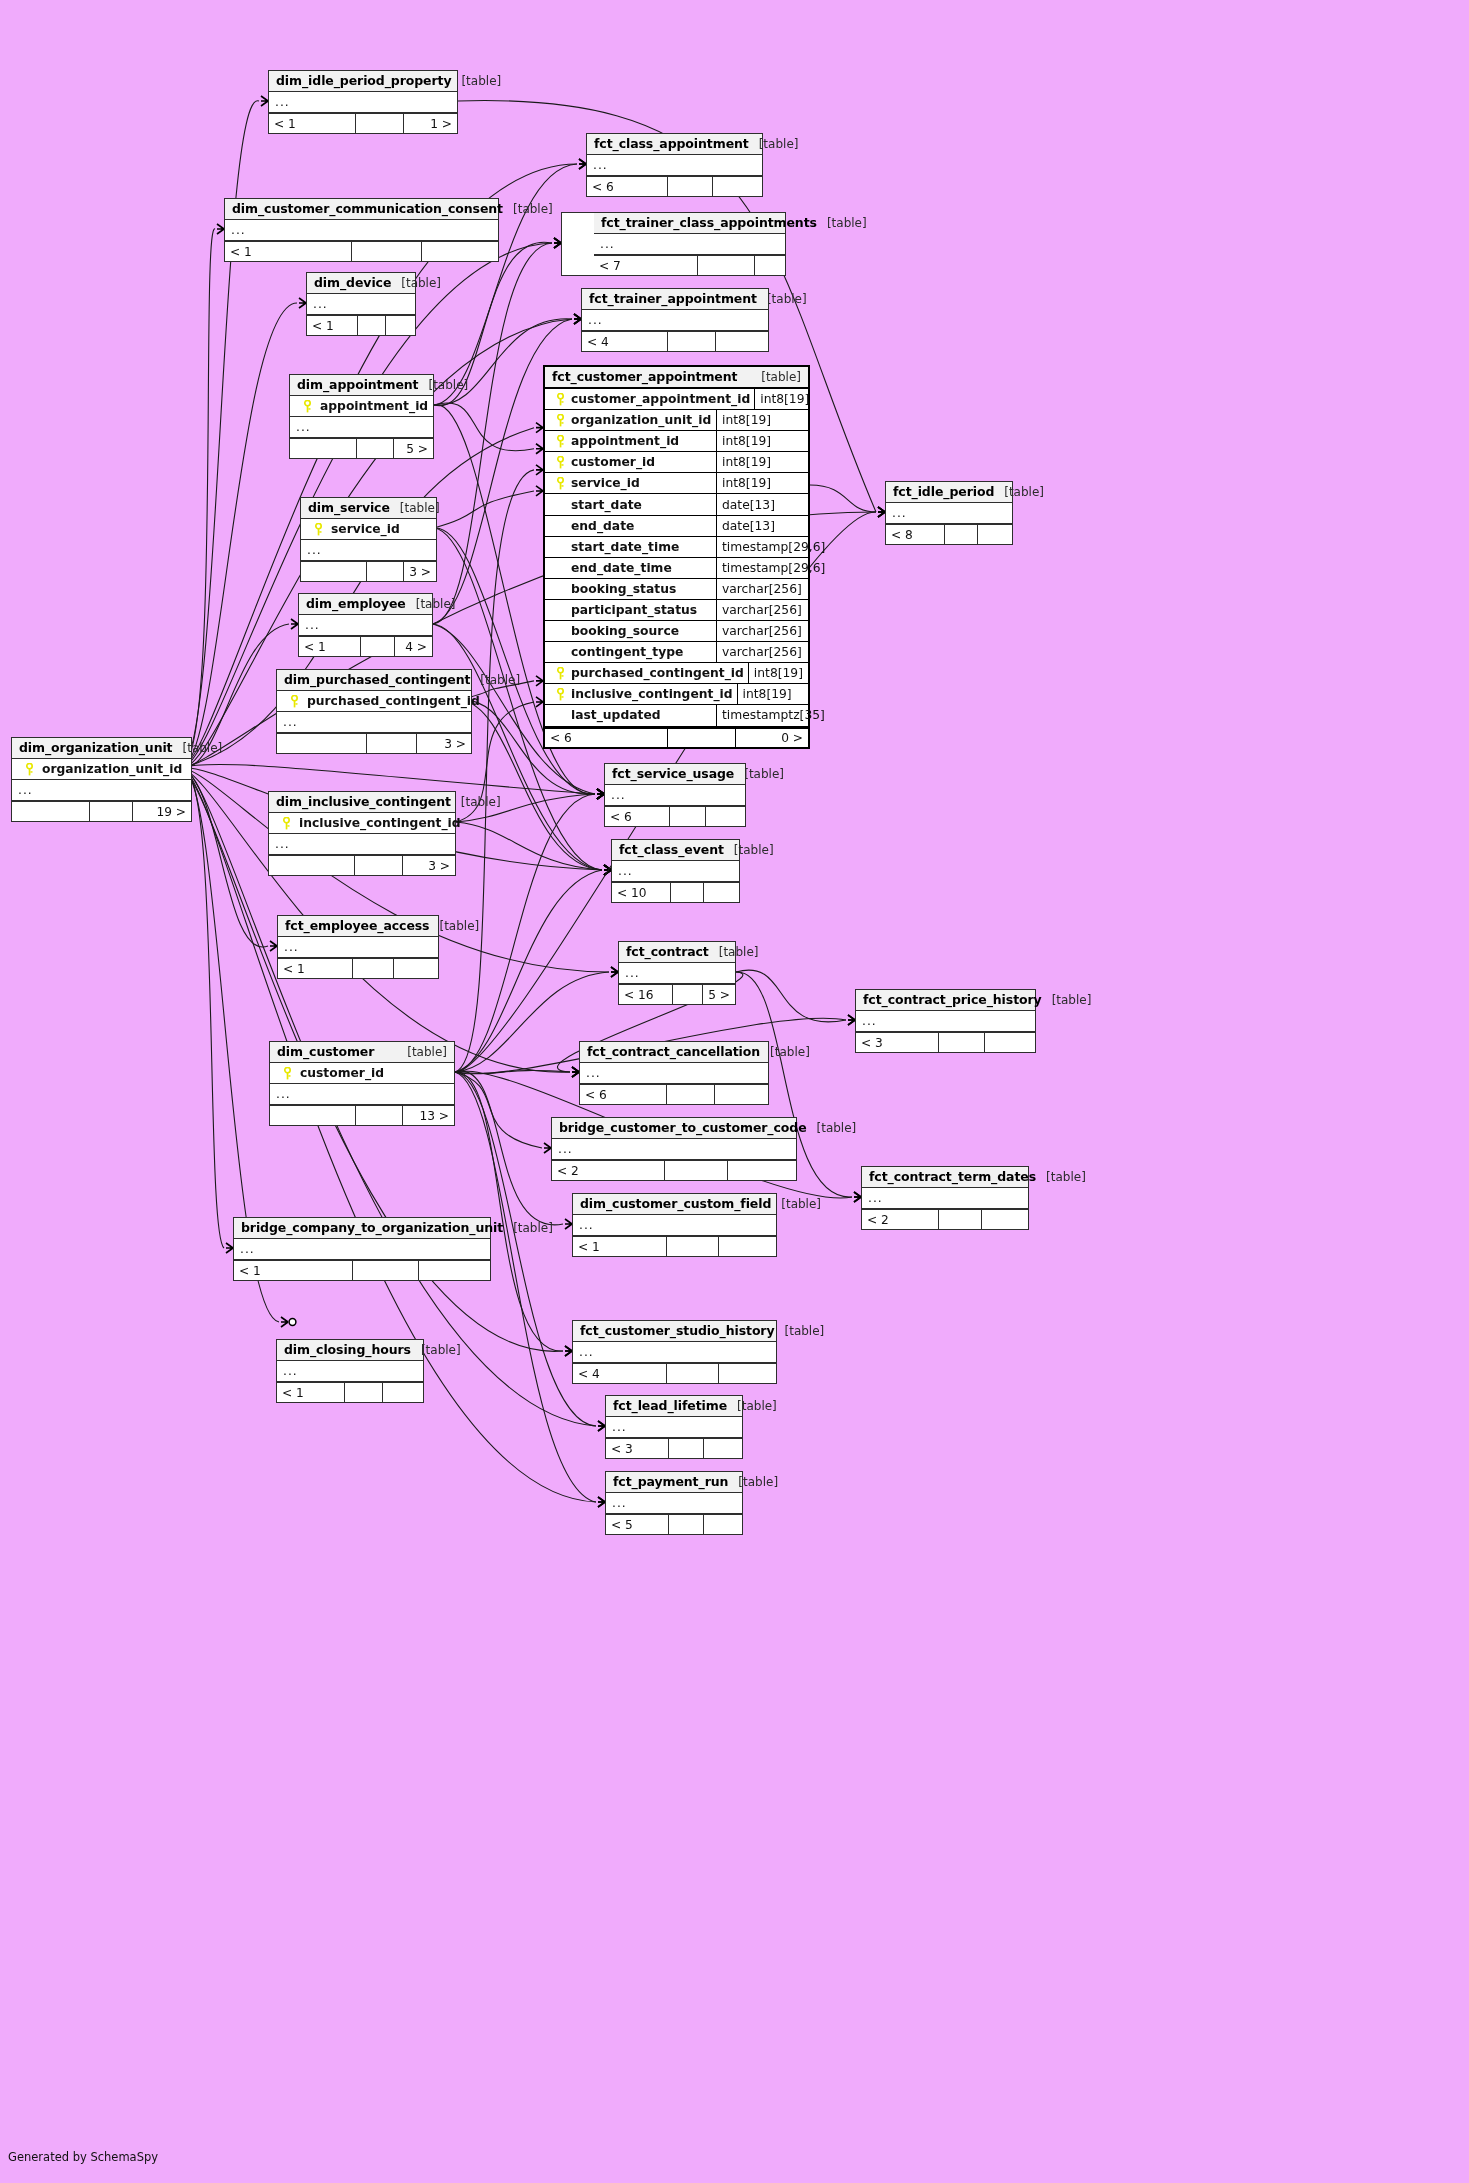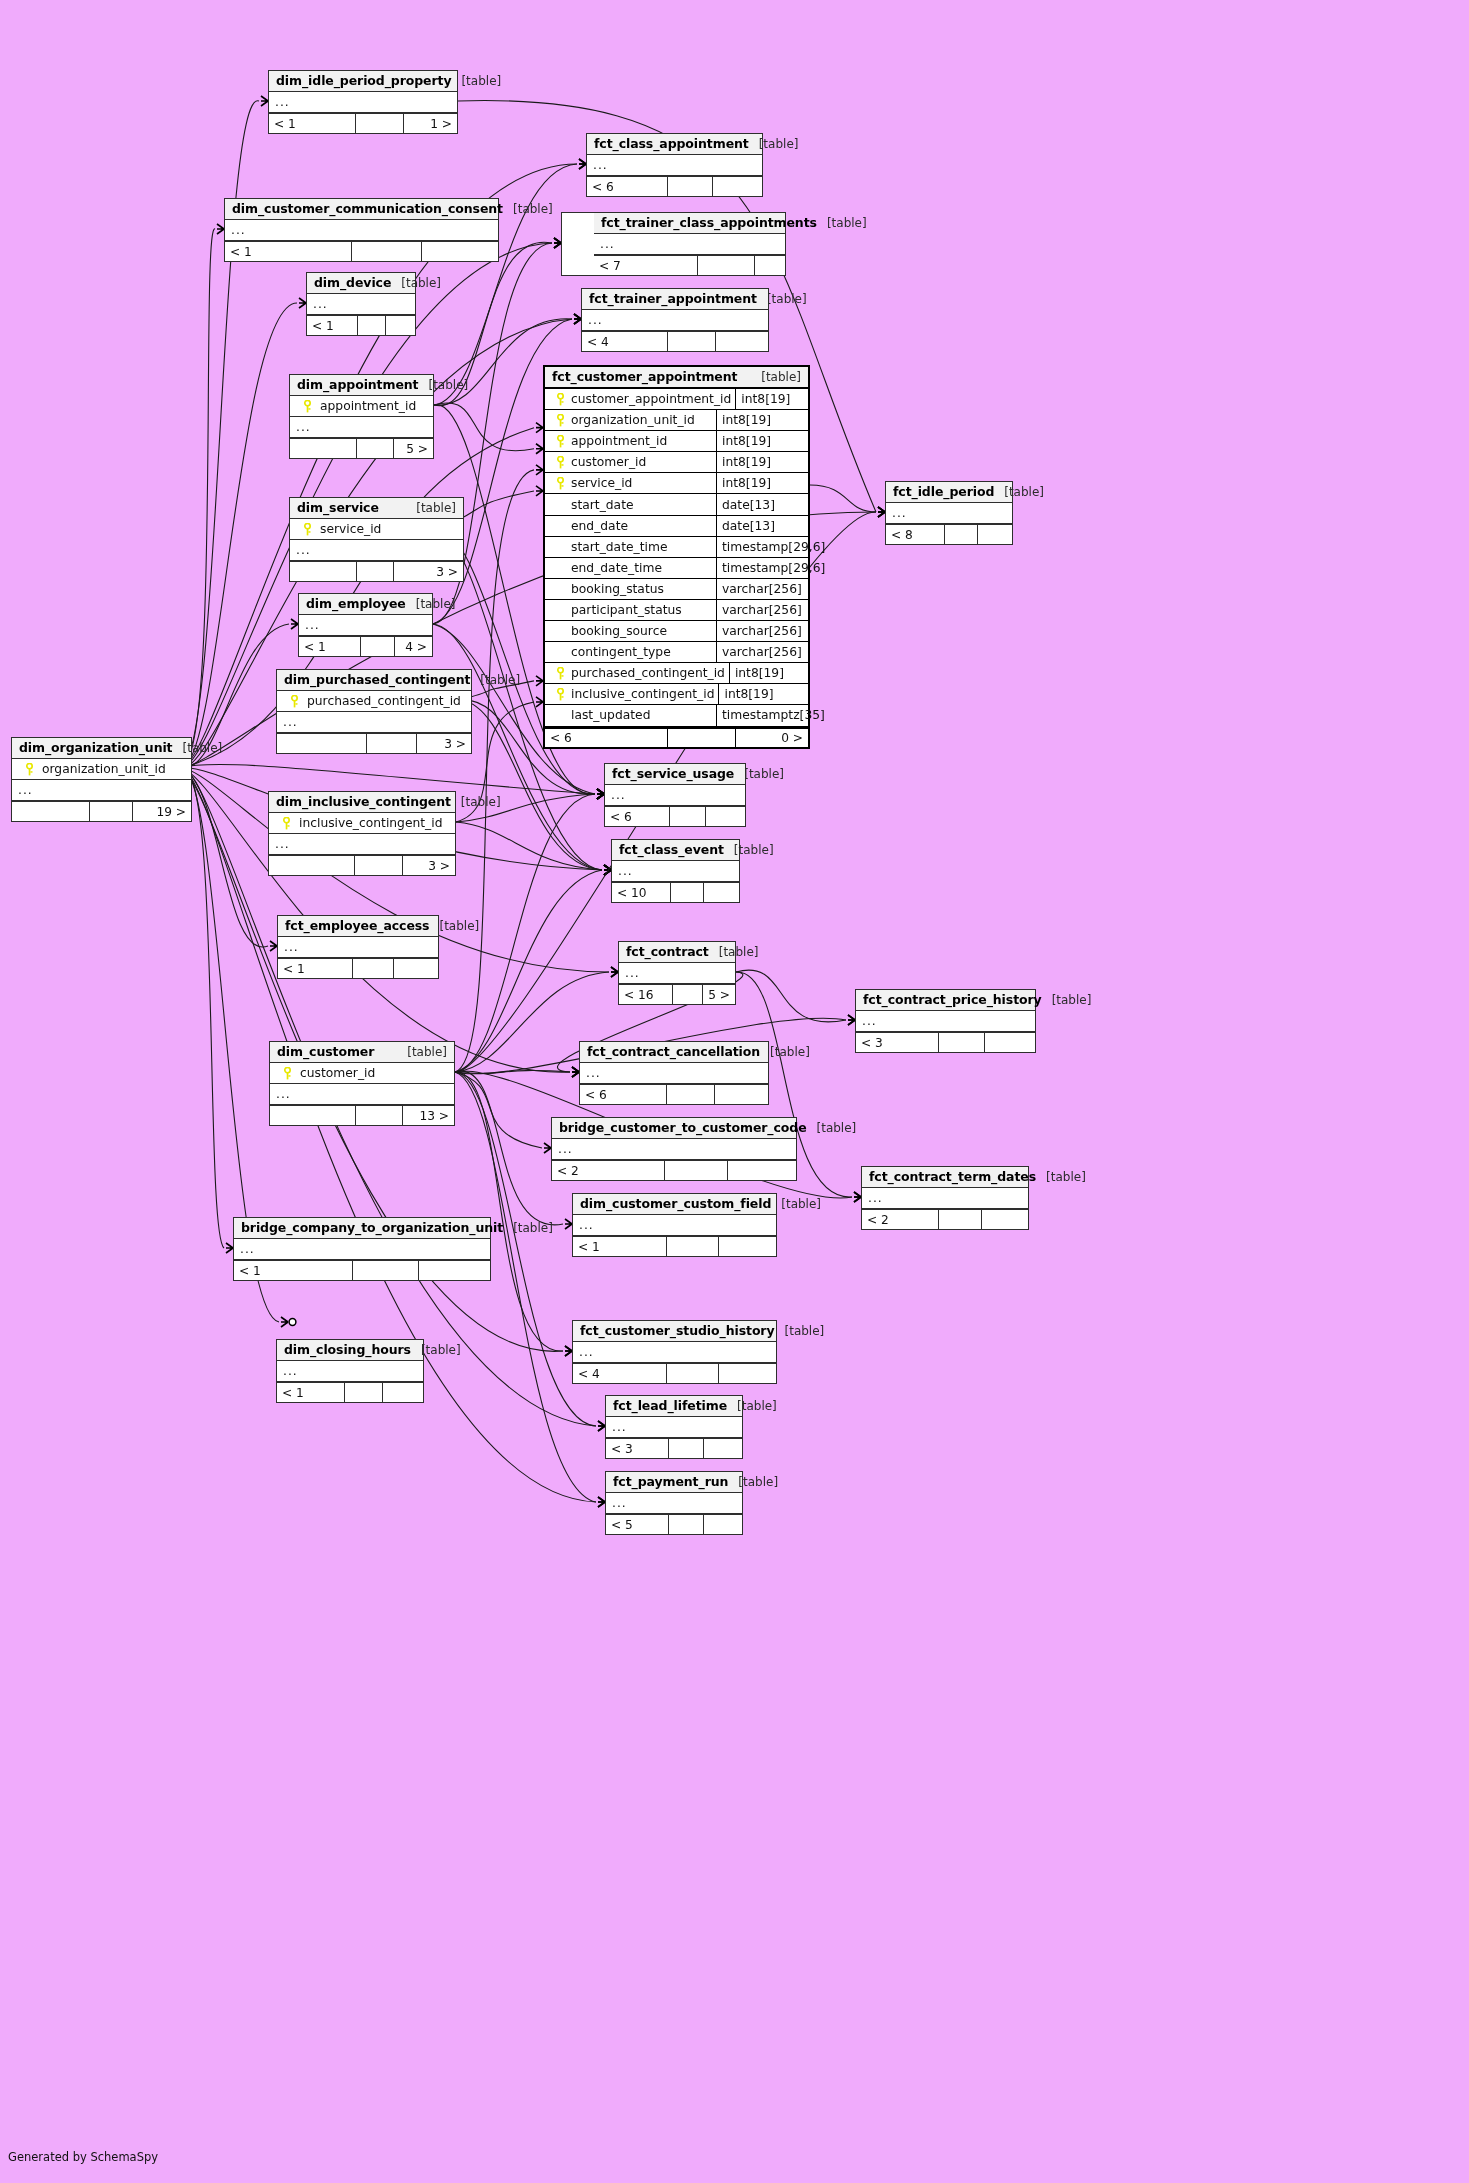--- a/index.html
+++ b/index.html
@@ -12,21 +12,21 @@
   .thead{display:flex;align-items:center;justify-content:space-between;
          background:#f2f2f2;border-bottom:1px solid #2e2e2e;
          padding:2px 7px 3px 7px;box-sizing:border-box;white-space:nowrap;}
   .thick > .thead{border-bottom:2px solid #000;}
   .tname{font-weight:bold;font-size:12.5px;color:#000;letter-spacing:-.1px;}
   .ttag{font-size:12px;color:#2b2b2b;padding-left:10px;}
 
   .row{display:flex;align-items:center;box-sizing:border-box;
        border-bottom:1px solid #2e2e2e;height:21px;padding:0 6px;white-space:nowrap;}
   .row:last-child{border-bottom:none;}
-  .colname{font-size:12.3px;color:#111;}
+  .colname{font-size:12.3px;color:#111;font-weight:bold;}
   .keycell{width:22px;flex:0 0 22px;display:flex;align-items:center;justify-content:center;}
   .ktxt{padding-left:2px;}
   .dots{font-size:12.3px;color:#111;letter-spacing:1px;line-height:10px;}
 
   
   .drow{display:flex;box-sizing:border-box;border-bottom:1px solid #000;height:21.1px;}
   .drow:last-child{border-bottom:none;}
   .dleft{flex:0 0 172px;display:flex;align-items:center;padding:0 4px;box-sizing:border-box;
          border-right:1px solid #000;white-space:nowrap;}
   .dright{flex:1;display:flex;align-items:center;padding:0 5px;box-sizing:border-box;
@@ -425,21 +425,21 @@
         </div>
         <div class="row">
           <span class="dots">...</span>
         </div>
         <div class="tfoot">
           <div class="fcell fl" style="width:67px"></div>
           <div class="fcell fl" style="width:37px"></div>
           <div class="fcell fr" style="flex:1">5 &gt;</div>
         </div>
       </div>
-      <div class="tbl" style="left: 289px; top: 497px; width: 175px;">
+      <div class="tbl" style="left: 300px; top: 497px; width: 137px;">
         <div class="thead">
           <span class="tname">dim_service</span>
           <span class="ttag">[table]</span>
         </div>
         <div class="row">
           <span class="keycell">
             <svg class="key" viewBox="0 0 9 13" xmlns="http://www.w3.org/2000/svg">
               <circle cx="4.5" cy="3.1" r="2.7" fill="none" stroke="#e8e800" stroke-width="1.7"></circle>
               <rect x="3.7" y="5" width="1.7" height="7.4" fill="#e8e800"></rect>
               <rect x="5.4" y="8.2" width="2.1" height="1.5" fill="#e8e800"></rect>

